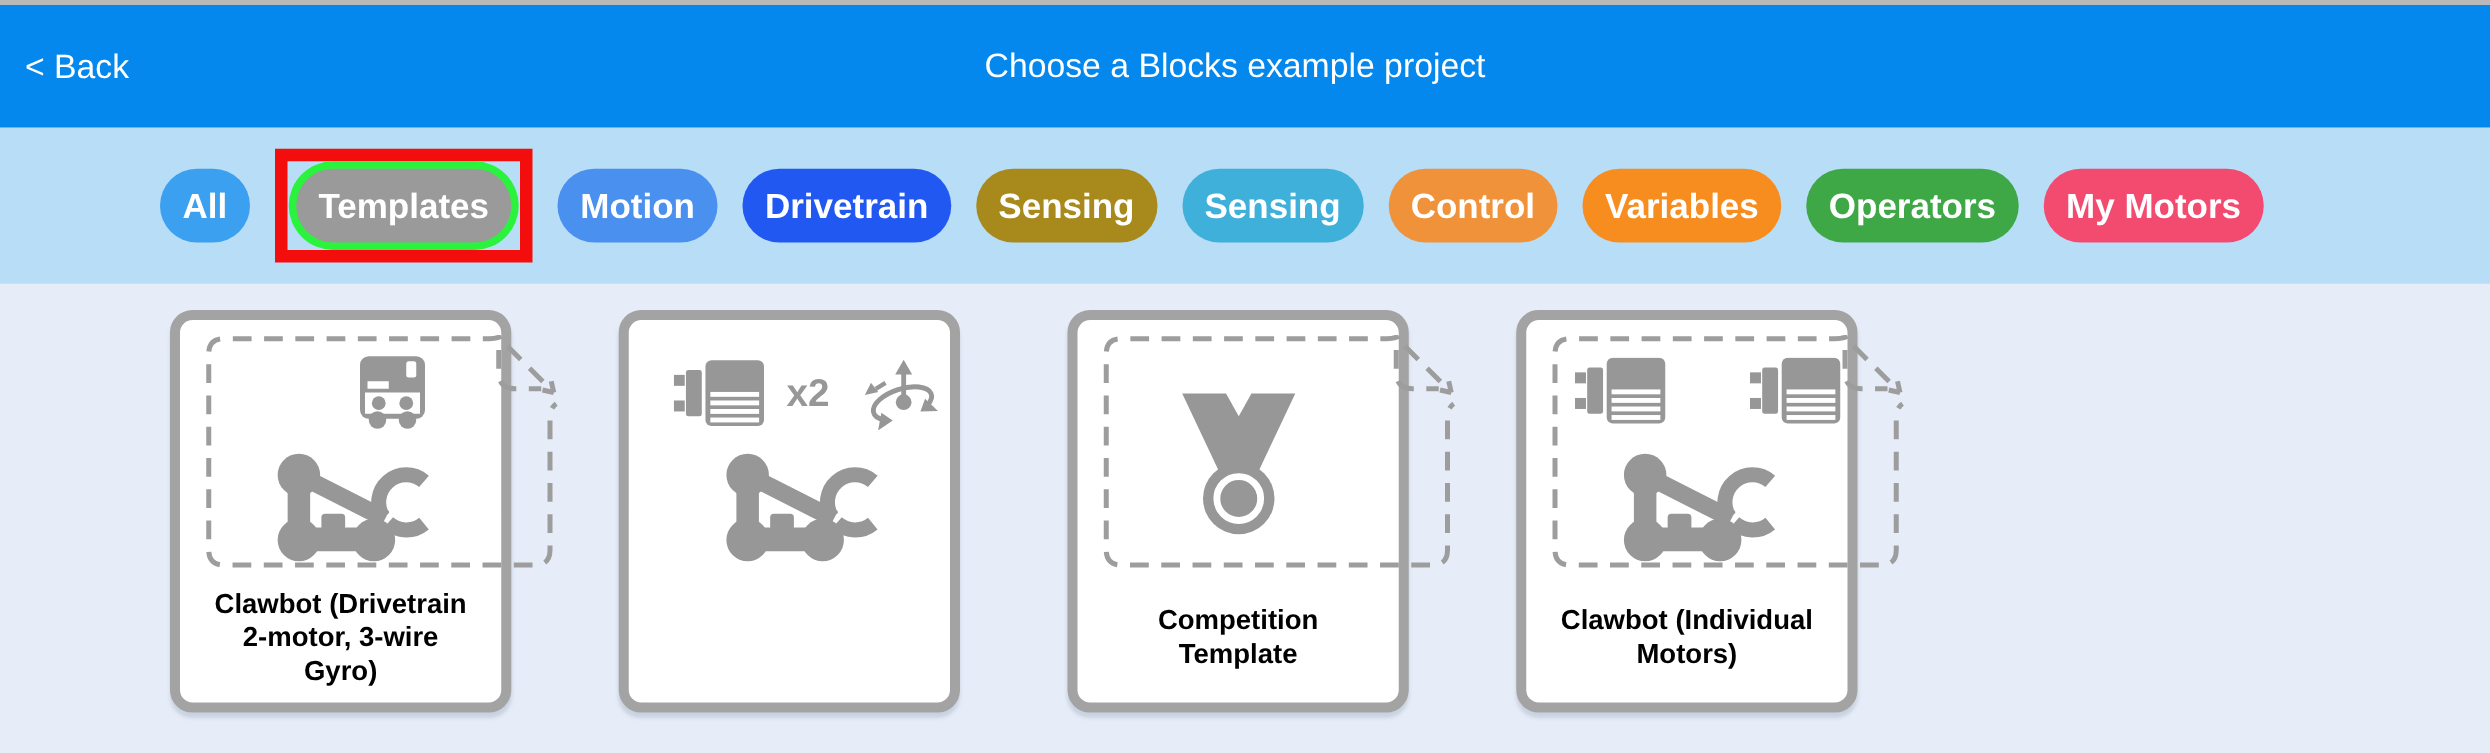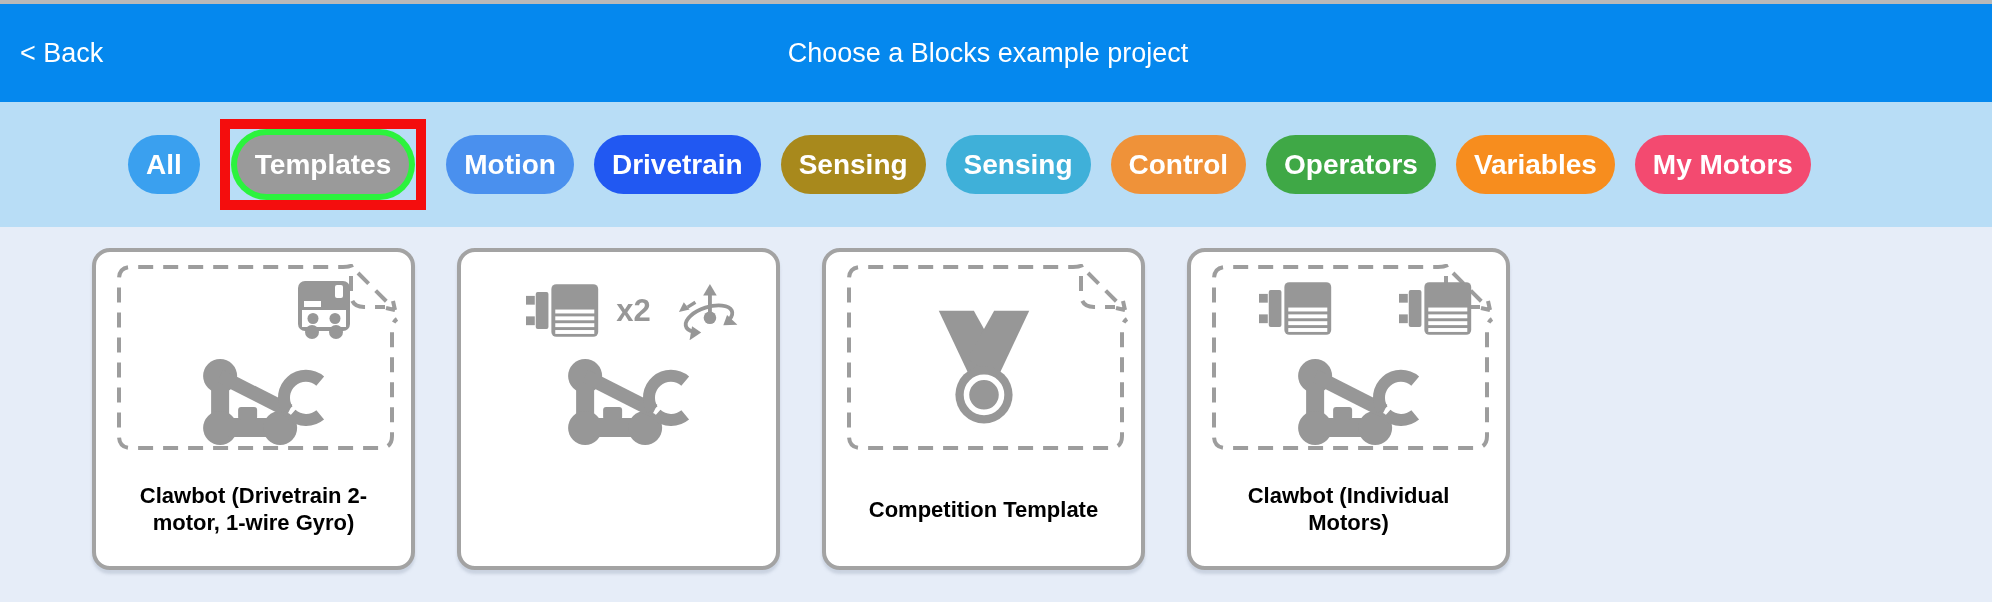--- a/index.html
+++ b/index.html
@@ -35,24 +35,24 @@
   .annotation {
     border:10px solid var(--ann,#f40d0d);
     padding:6px 7px; display:flex; align-items:center;
   }
   .pill.selected { box-shadow:0 0 0 6px var(--ring,#2bf33d); }
   .main {
     flex:1 1 auto; padding:21px 0 0 92px;
     display:flex; gap:42px; align-items:flex-start;
   }
   .card {
-    width:323px; height:322px; background:var(--cardbg,#fff);
-    border:4px solid #a3a3a3; border-radius:18px;
+    width:273px; height:322px; background:var(--cardbg,#fff);
+    border:8px solid #a3a3a3; border-radius:18px;
     box-shadow:0 4px 3px rgba(150,160,180,0.35);
-    cursor:pointer; display:flex; flex-direction:column;
+    cursor:pointer; display:flex; flex-direction:column;margin-left:44px;
   }
   .media { position:relative; height:208px; color:var(--icon-gray,#979797); }
   .dashed-box {
     position:absolute; left:9px; top:12px; width:300px; height:198px;
     color:var(--dash-gray,#9d9d9d);
   }
   .gyro-icon   { position:absolute; right:60px; top:28px; width:54px; height:62px; }
   .nogyro-icon { position:absolute; right:54px; top:24px; width:58px; height:64px; }
   .icon-pair {
     position:absolute; left:0; right:0; top:30px;
@@ -150,40 +150,40 @@
 
   <div class="annotation" style="--ann: #f40d0d;">
     <button class="pill selected" style="--pill-bg: #9a9a9a; --ring: #2bf33d;">Templates</button>
   </div>
 
   <button class="pill" style="--pill-bg: #4a90ee;">Motion</button>
   <button class="pill" style="--pill-bg: #2158f2;">Drivetrain</button>
   <button class="pill" style="--pill-bg: #a8891c;">Sensing</button>
   <button class="pill" style="--pill-bg: #3fb0d9;">Sensing</button>
   <button class="pill" style="--pill-bg: #ef9239;">Control</button>
+  <button class="pill" style="--pill-bg: #f78d1e;">Variables</button>
   <button class="pill" style="--pill-bg: #3fa846;">Operators</button>
-  <button class="pill" style="--pill-bg: #f78d1e;">Variables</button>
   <button class="pill" style="--pill-bg: #f34a70;">My Motors</button>
 </div>
 
 <div class="main">
 
   <div class="card">
     <div class="media">
       <svg class="dashed-box" viewBox="0 0 300 198">
           <use href="#def-dashed-box"></use>
         </svg>
       <svg class="gyro-icon" viewBox="0 0 54 62">
           <use href="#def-gyro"></use>
         </svg>
       <svg class="clawbot" viewBox="0 0 150 112">
           <use href="#def-clawbot"></use>
         </svg>
     </div>
-    <div class="card-title">Clawbot (Drivetrain 2-motor, 1-wire Gyro)</div>
+    <div class="card-title">Clawbot (Drivetrain 2-motor, 3-wire Gyro)</div>
   </div>
 
   <div class="card">
     <div class="media">
       <div class="icon-pair">
         <svg class="motor-icon" viewBox="0 0 82 56">
             <use href="#def-motor"></use>
           </svg>
         <span class="x2">x2</span>
         <svg class="inertial-icon" viewBox="0 0 64 58">

